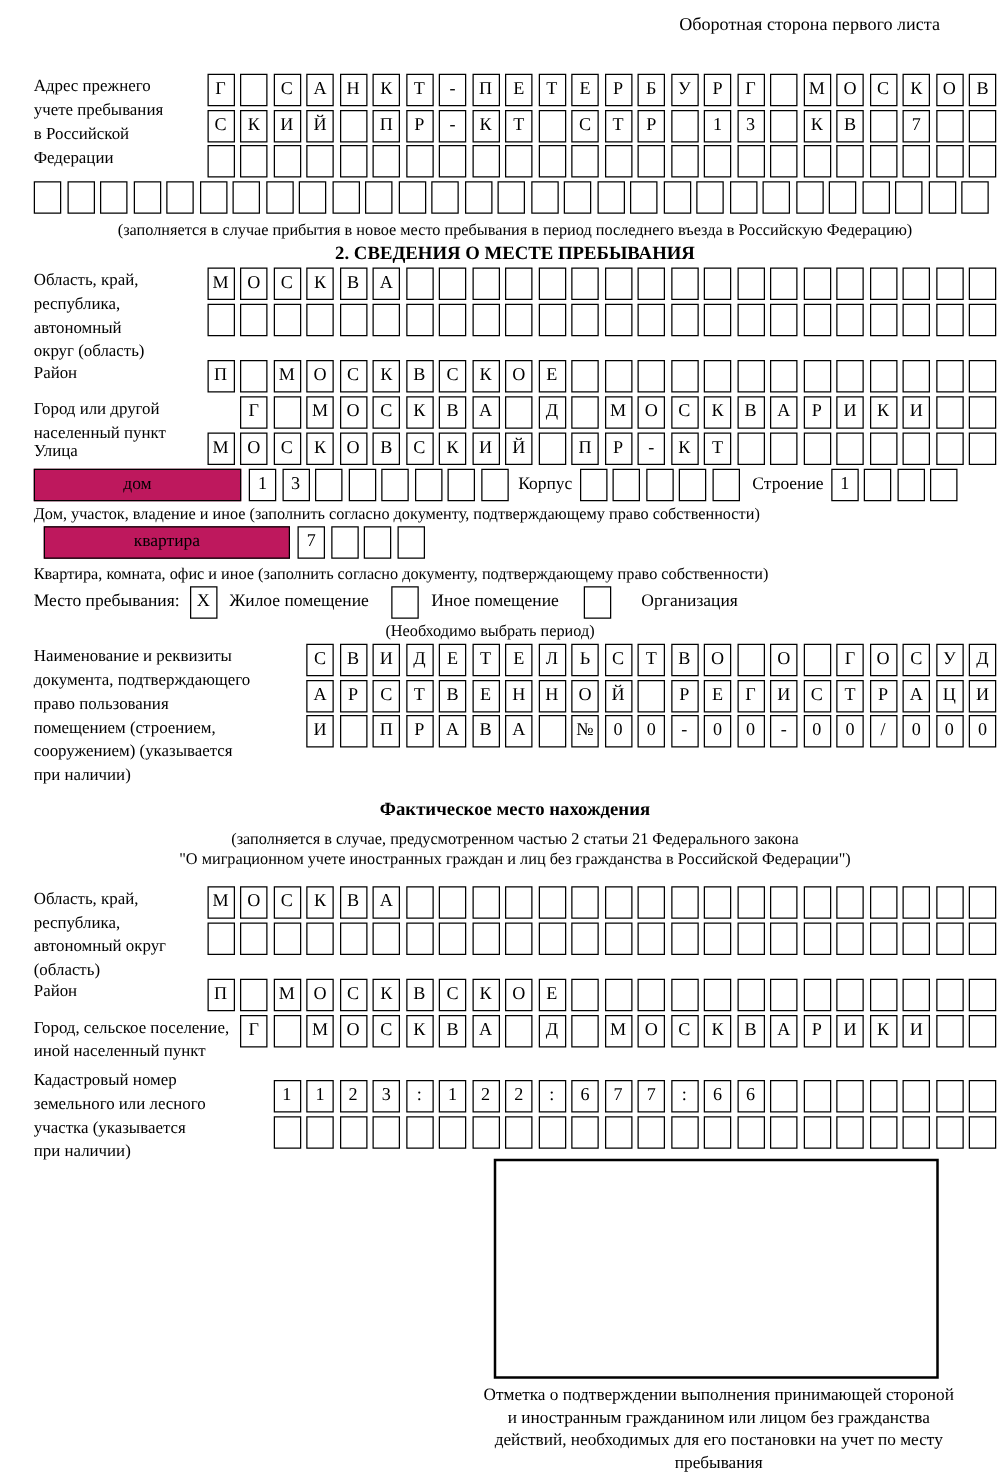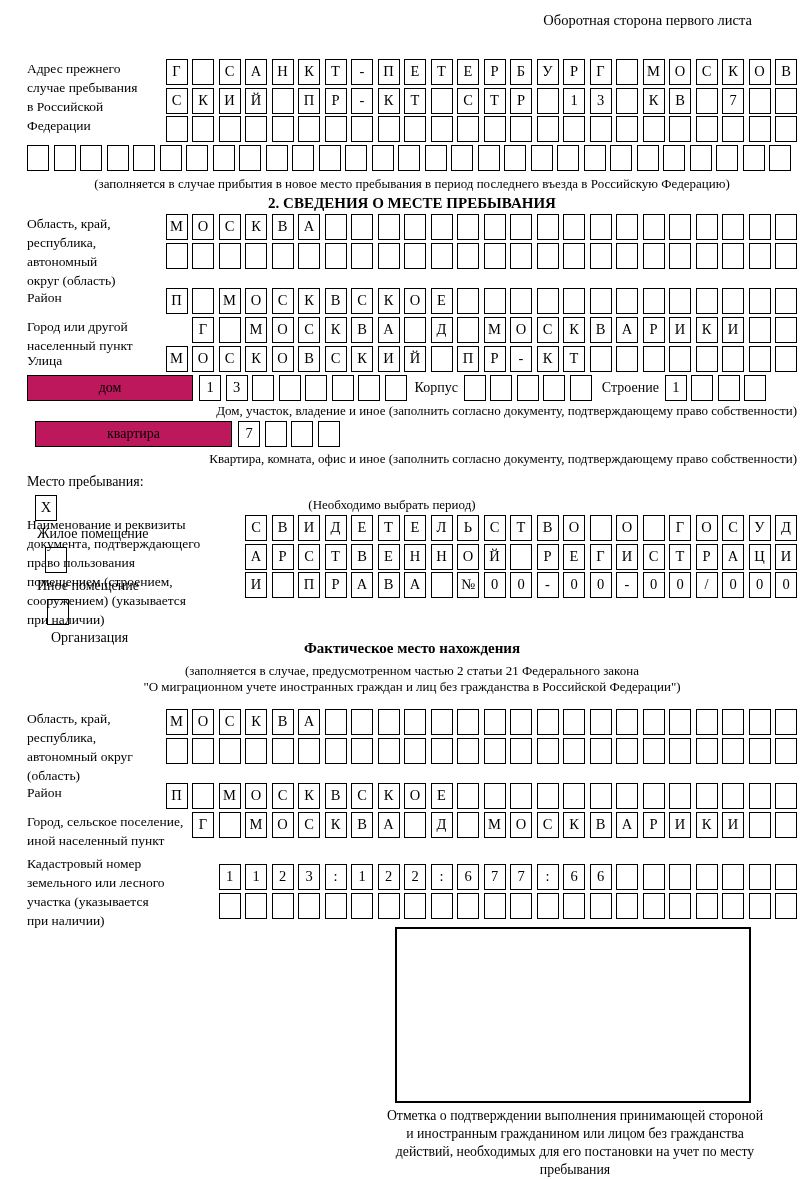--- a/index.html
+++ b/index.html
@@ -15,41 +15,41 @@
   .rows { margin-left:auto; display:flex; flex-direction:column; gap:2.5px; }
   .cells { display:flex; gap:4.5px; }
   .cells.auto { margin-left:auto; }
   .cell { flex:none; width:22px; height:26px; border:1.8px solid #000;
           display:flex; align-items:center; justify-content:center;
           font-size:14.5px; padding-bottom:1px; background:#fff; }
   .h29 { height:29px; }
   .h74 { height:74px; }
 
   .note  { font-size:13px; line-height:16px; text-align:center; }
-  .lnote { font-size:13px; line-height:16px; text-align:right; }
+  .lnote { font-size:13px; line-height:16px; text-align:left; }
   .title { font-size:15px; line-height:19px; font-weight:700; text-align:center; }
 
   .widebox { flex:none; border:1.8px solid #000; height:26px; display:flex;
              align-items:center; justify-content:center; font-size:14px; background:#be185d; }
   .inline-lbl { font-size:14px; line-height:26px; flex:none; }
 
   .stamp-box { border:2px solid #000; width:356px; height:176px; margin-left:368px; background:#fff; }
   .stamp-cap { width:380px; margin-left:358px; margin-top:4px; text-align:center;
                font-size:13.8px; line-height:18px; }
 </style>
 </head>
 <body>
 
 <div class="page">
 
   <div class="hdr">Оборотная сторона первого листа</div>
 
   <div class="grp" style="height:83px;">
     <div class="lbl">Адрес прежнего
-случае пребывания
+учете пребывания
 в Российской
 Федерации</div>
     <div class="rows">
       <div class="cells">
           <div class="cell">Г</div>
           <div class="cell"></div>
           <div class="cell">С</div>
           <div class="cell">А</div>
           <div class="cell">Н</div>
           <div class="cell">К</div>
@@ -346,21 +346,21 @@
     <div class="widebox" style="width:197px; margin-left:8px;">квартира</div>
     <div class="cells" style="margin-left:6px;">
         <div class="cell">7</div>
         <div class="cell"></div>
         <div class="cell"></div>
         <div class="cell"></div>
       </div>
   </div>
   <div class="lnote" style="margin-top:4px;">Квартира, комната, офис и иное (заполнить согласно документу, подтверждающему право собственности)</div>
 
-  <div class="grp" style="height:26px; margin-top:2px;flex-direction:column;">
+  <div class="grp" style="height:26px; margin-top:2px;">
     <div class="inline-lbl">Место пребывания:</div>
     <div class="cell" style="margin-left:8px;">X</div>
     <div class="inline-lbl" style="margin-left:10px;">Жилое помещение</div>
     <div class="cell" style="margin-left:18px;"></div>
     <div class="inline-lbl" style="margin-left:10px;">Иное помещение</div>
     <div class="cell" style="margin-left:20px;"></div>
     <div class="inline-lbl" style="margin-left:24px;">Организация</div>
   </div>
   <div class="note" style="margin-top:2px; width:730px;">(Необходимо выбрать период)</div>
 

